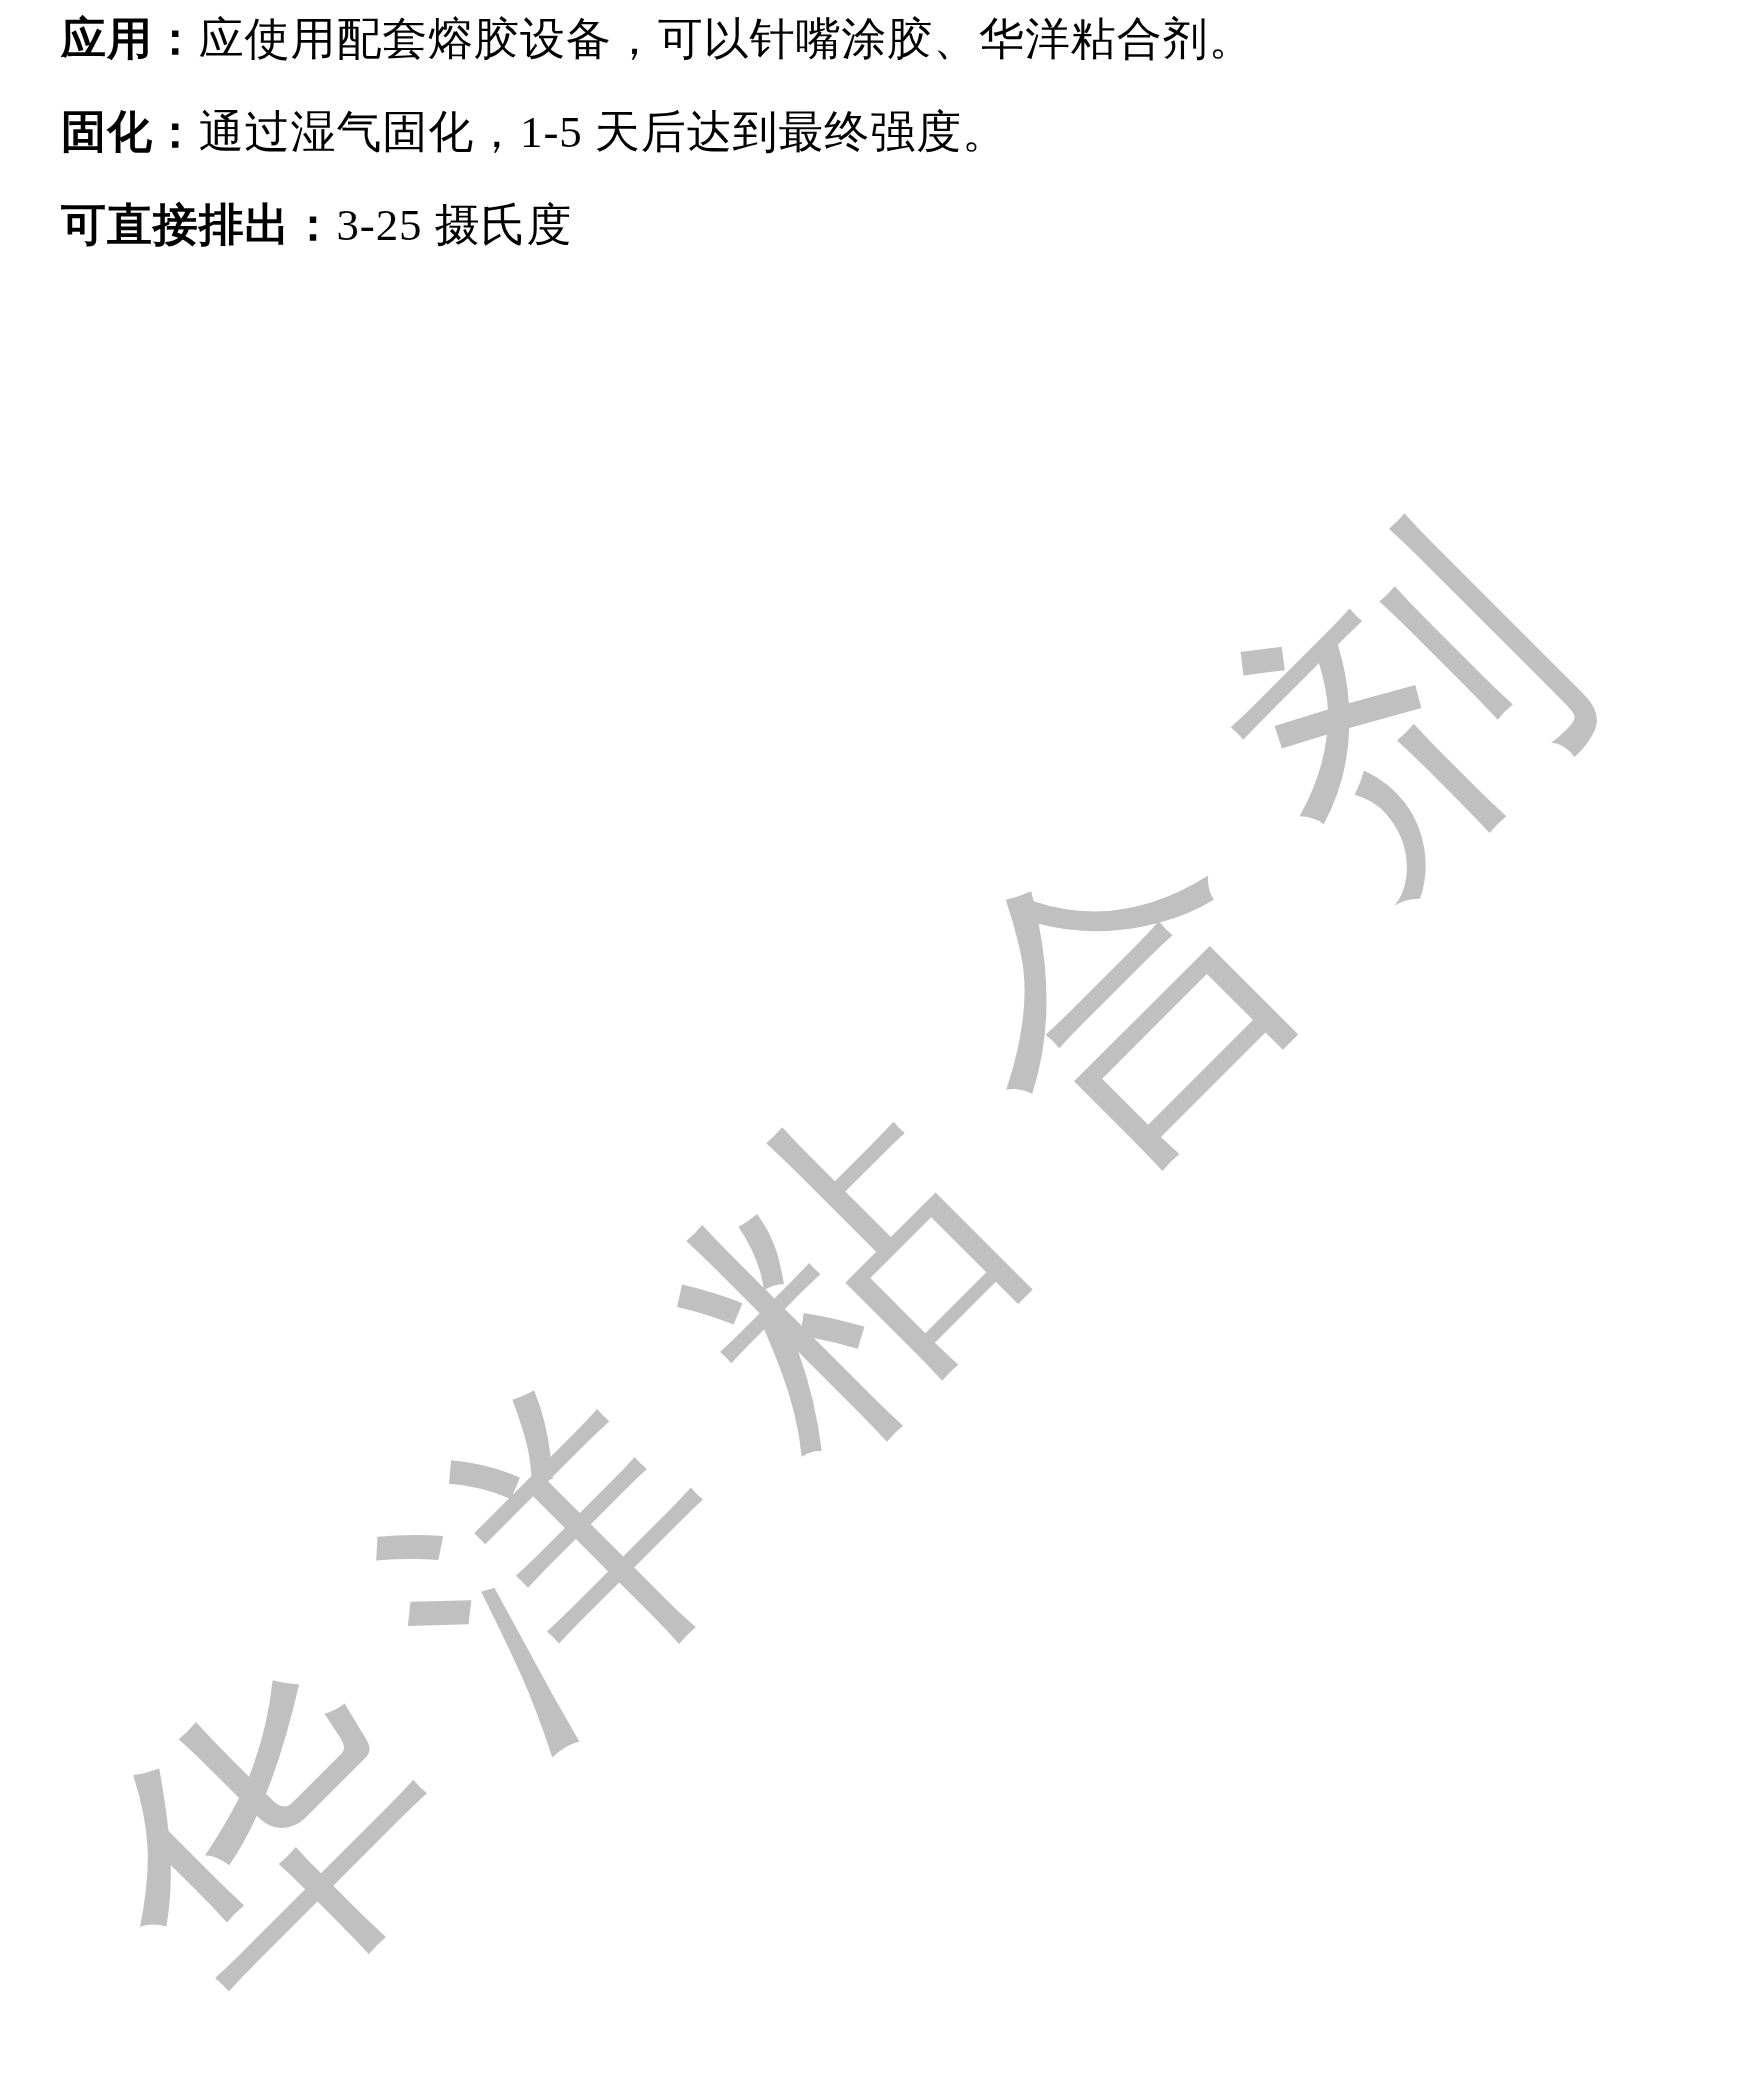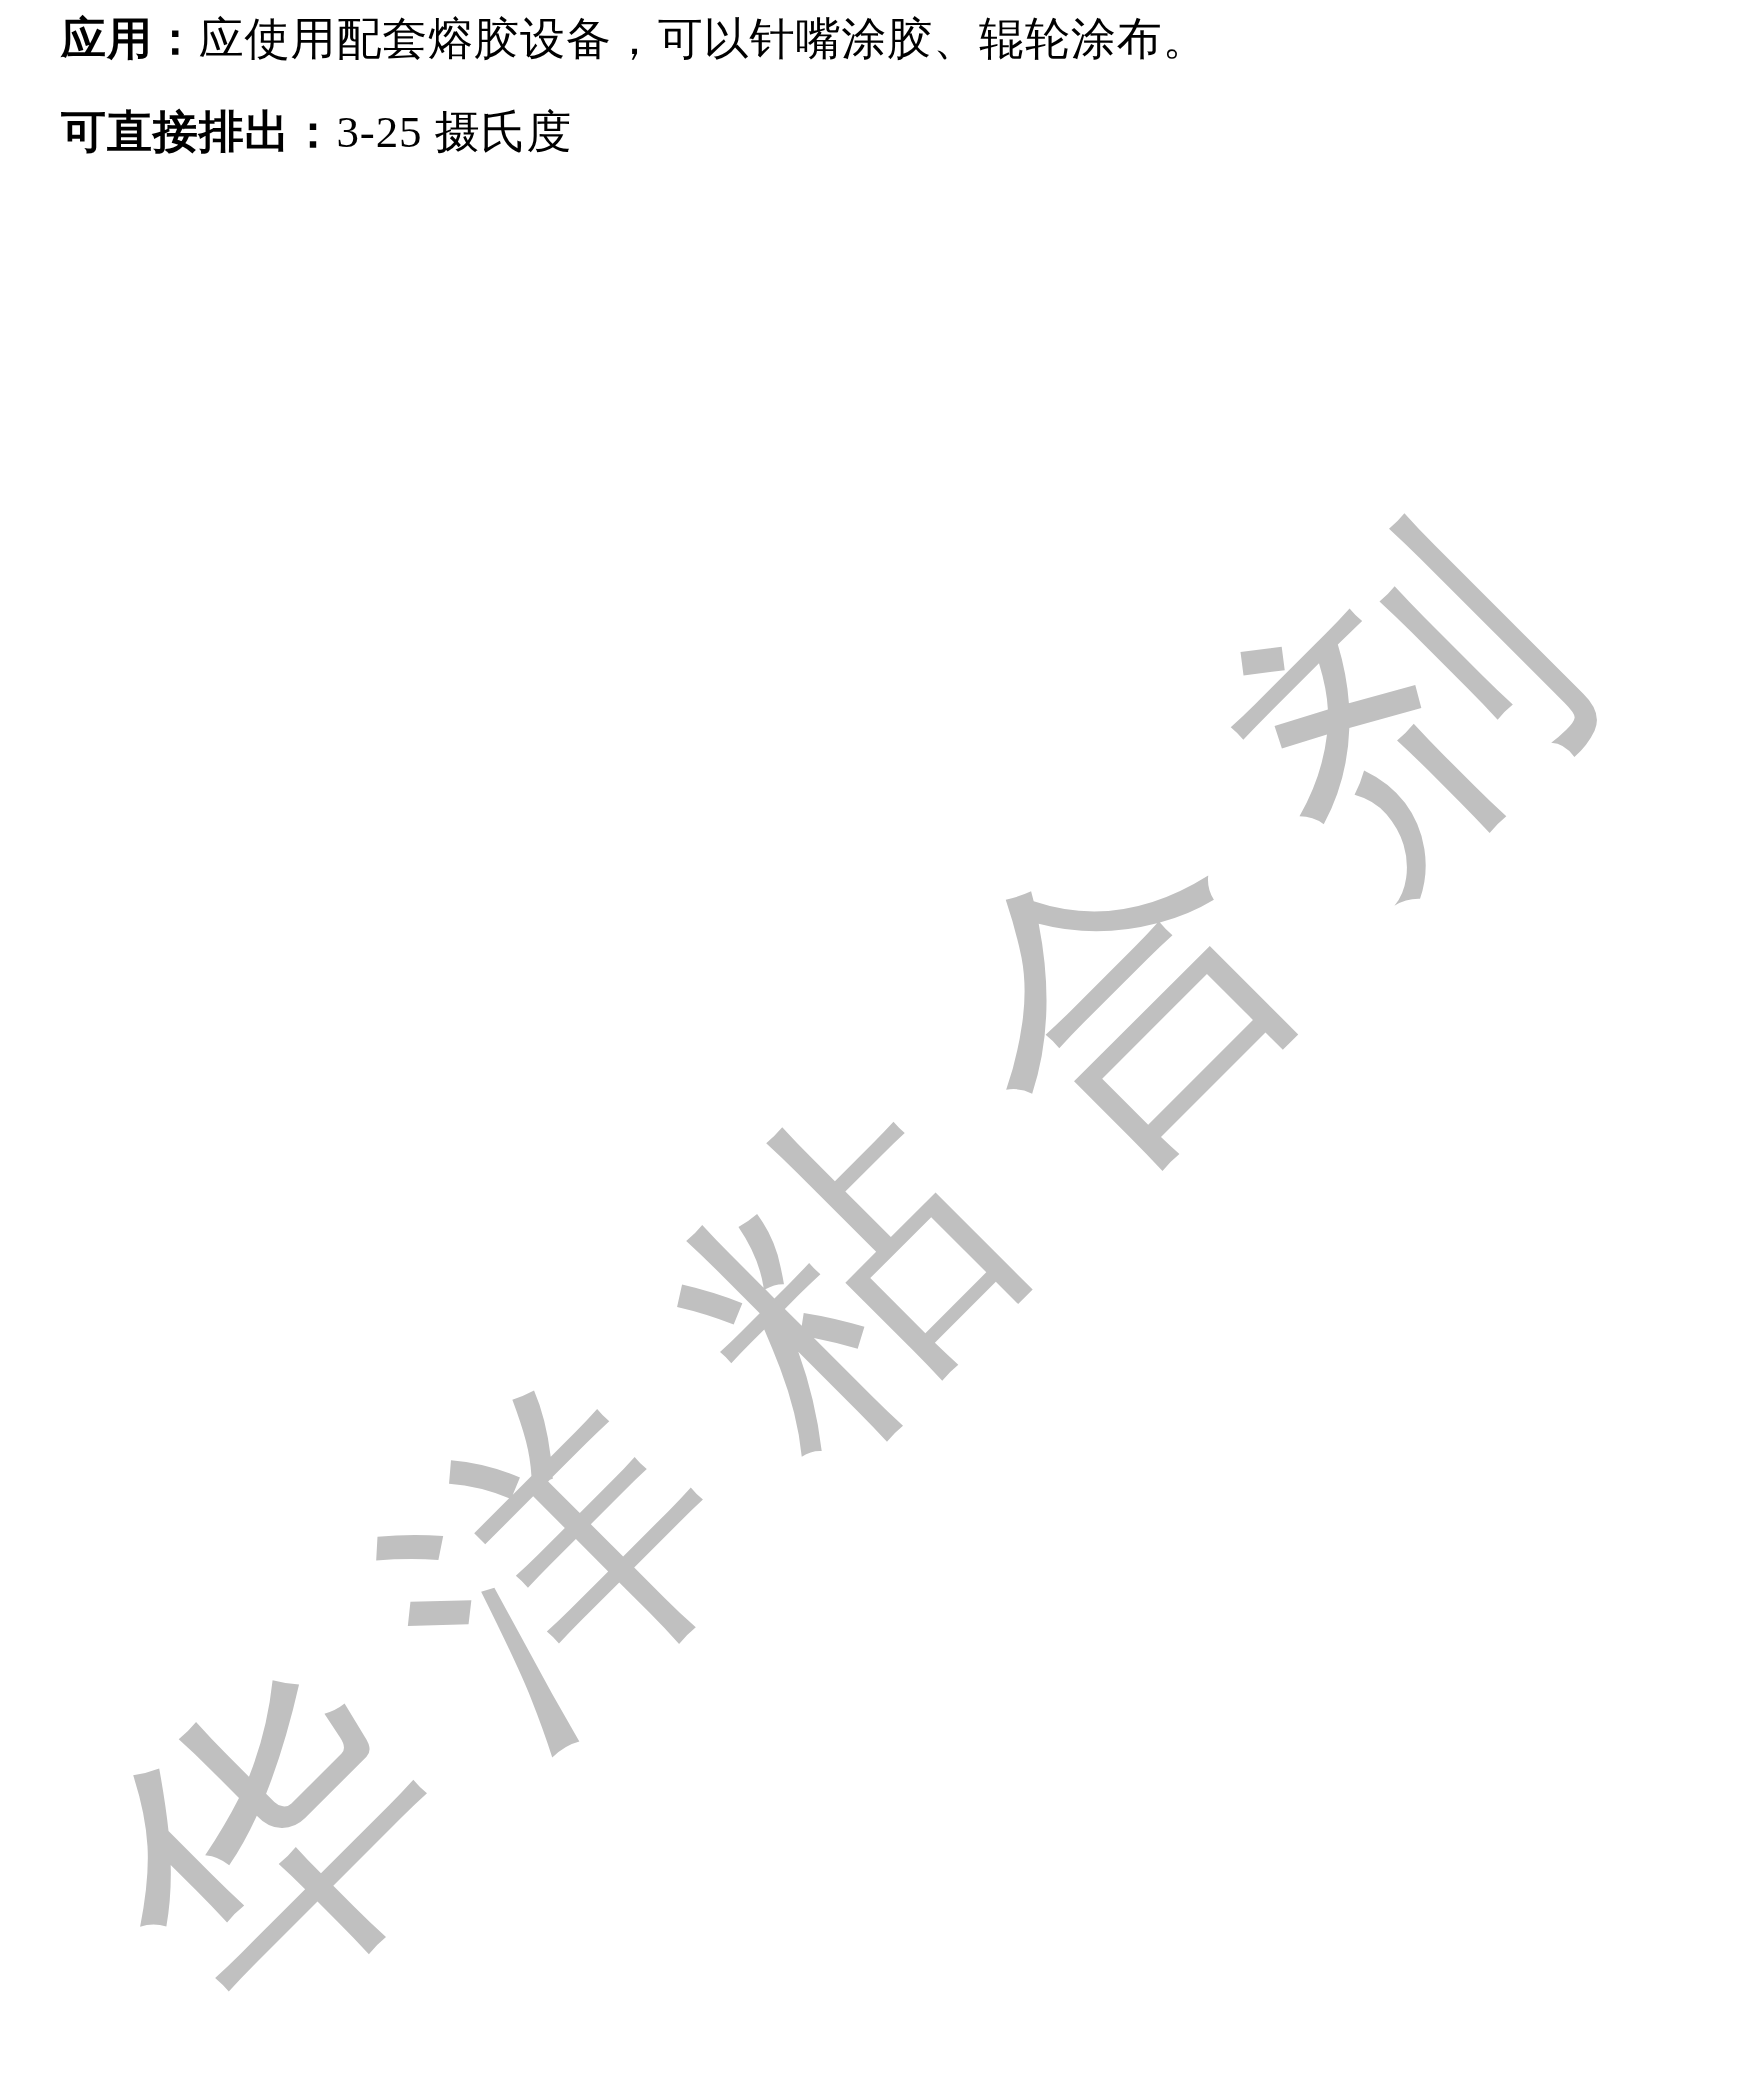--- a/index.html
+++ b/index.html
@@ -51,23 +51,26 @@
 </head>
 <body>
 
 <div class="page">
 
   <div class="watermark">华洋粘合剂</div>
 
   <div class="content">
 
     <div class="doc-line">
-      <span class="doc-label">应用：</span><span>应使用配套熔胶设备，可以针嘴涂胶、辊轮涂布。</span>
+      <span class="doc-label">应用：</span><span>应使用配套熔胶设备，可以针嘴涂胶、华洋粘合剂。</span>
     </div>
 
+    <div class="doc-line">
+      <span class="doc-label">固化：</span><span>通过湿气固化，1-5 天后达到最终强度。</span>
+    </div>
 
 
 
 
     <div class="doc-line">
       <span class="doc-label">可直接排出：</span><span>3-25 摄氏度</span>
     </div>
 
 
   </div>

